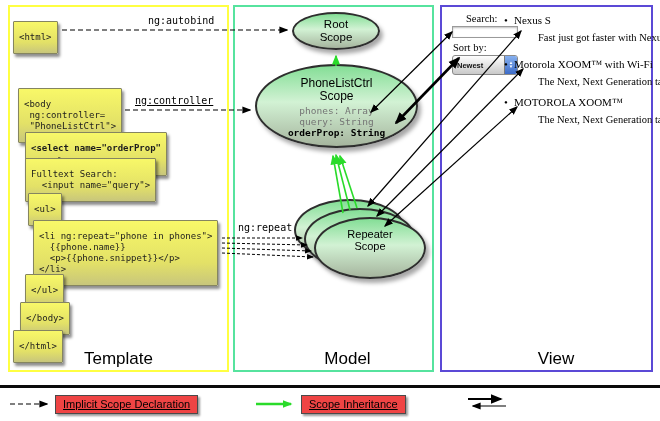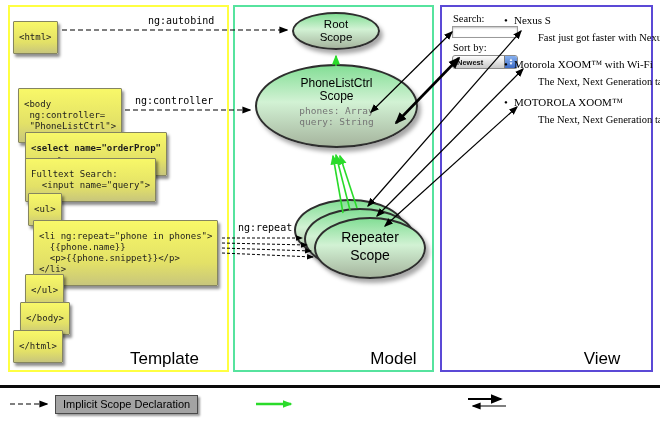--- a/index.html
+++ b/index.html
@@ -4,56 +4,56 @@
 <style>
   html,body{margin:0;padding:0;background:#fff;}
   #stage{position:relative;width:660px;height:421px;background:#fff;overflow:hidden;
          font-family:"Liberation Sans",sans-serif;}
   
   .col{position:absolute;top:5px;height:367px;background:#fff;box-sizing:border-box;}
   .col-template{left:8px;width:221px;border:2px solid #ffff42;}
   .col-model{left:233px;width:201px;border:2px solid #56e39e;}
   .col-view{left:440px;width:213px;border:2px solid #5b49d6;}
   .col-label{position:absolute;top:349px;text-align:center;font-size:17px;color:#000;
-             font-family:"Liberation Sans",sans-serif;padding-left:46px;}
+             font-family:"Liberation Sans",sans-serif;}
   
   .code-box{position:absolute;font:9px/11px "DejaVu Sans Mono",monospace;white-space:pre;
             background:linear-gradient(to bottom,#f8f868 0%,#e3e167 65%,#c8c67c 100%);
             border:1px solid #858560;box-shadow:2px 3px 3px rgba(0,0,0,.45);
             padding:10px 5px;color:#1c1c1c;border-radius:1px;}
   .code-bold{font-weight:bold;}
   
   .arrow-label{position:absolute;font:10px/11px "DejaVu Sans Mono",monospace;color:#000;}
   
   .scope{position:absolute;border:2px solid #2e2e2e;border-radius:50%;
          background:linear-gradient(to bottom,#84de96 0%,#d2f2d4 45%,#a6b59e 100%);
          box-shadow:3px 4px 4px rgba(0,0,0,.35);text-align:center;box-sizing:border-box;}
   .scope-title{font:11.5px/13px "Liberation Sans",sans-serif;color:#000;white-space:pre;}
   .scope-prop{font:9.5px/11px "DejaVu Sans Mono",monospace;color:#757575;}
   .scope-prop-bold{font:bold 9.5px/11px "DejaVu Sans Mono",monospace;color:#000;}
   
   .v-label{position:absolute;font:10.5px/12px "Liberation Serif",serif;color:#000;}
   .v-input{position:absolute;width:66px;height:12px;border:1px solid #9a9a9a;
            box-shadow:inset 0 1px 2px rgba(0,0,0,.25);background:#fff;padding:0 2px;
            font:9px "Liberation Serif",serif;box-sizing:border-box;}
-  .v-select{position:absolute;width:66px;height:14px;border:1px solid #8a8a8a;border-radius:3px;
+  .v-select{position:absolute;width:66px;height:20px;border:1px solid #8a8a8a;border-radius:3px;
             background:linear-gradient(#fefefe,#c9c9c9);display:flex;align-items:center;
             box-sizing:border-box;overflow:hidden;}
   .v-select-text{flex:1;font:bold 7.5px "Liberation Sans",sans-serif;color:#111;padding-left:4px;}
   .v-select-cap{width:12px;height:100%;background:linear-gradient(#86b0ef,#3d6cc8);
                 border-left:1px solid #7a7a7a;display:flex;flex-direction:column;
                 align-items:center;justify-content:center;color:#fff;font-size:4.5px;line-height:4px;}
   .v-item{position:absolute;left:504px;font:11px/13px "Liberation Serif",serif;color:#000;white-space:nowrap;}
   .v-item .bullet{display:inline-block;width:10px;}
   .v-desc{position:absolute;left:538px;font:10.5px/12px "Liberation Serif",serif;color:#000;white-space:nowrap;}
   
   .separator{position:absolute;left:0;top:385px;width:660px;height:3px;background:#0b0b0b;}
-  .legend-box{position:absolute;top:395px;border:1px solid #4a4a4a;background:#a3a3a3;
+  .legend-box{position:absolute;top:395px;border:1px solid #4a4a4a;background:#ef4444;
               box-shadow:1.5px 1.5px 2px rgba(0,0,0,.4);font:11px/13px "Liberation Sans",sans-serif;
-              padding:2px 7px;white-space:nowrap;color:#000;}
+              padding:2px 7px;white-space:nowrap;color:#000;text-decoration:underline;}
   svg.overlay{position:absolute;left:0;top:0;pointer-events:none;}
   .dash{stroke:#000;stroke-width:1.1;stroke-dasharray:5 3;fill:none;}
   .dash-s{stroke:#000;stroke-width:1;stroke-dasharray:3 2;fill:none;}
   .gl{stroke:#2adb2a;stroke-width:1.6;fill:none;}
   .db{stroke:#000;stroke-width:1.2;fill:none;}
   .db-thick{stroke:#000;stroke-width:2.6;fill:none;}
 </style>
 </head>
 <body>
 
@@ -78,43 +78,44 @@
   <div class="code-box" style="left:28px;top:193px;">&lt;ul&gt;</div>
   <div class="code-box" style="left:33px;top:220px;">&lt;li ng:repeat="phone in phones"&gt;
   {{phone.name}}
   &lt;p&gt;{{phone.snippet}}&lt;/p&gt;
 &lt;/li&gt;</div>
   <div class="code-box" style="left:25px;top:274px;">&lt;/ul&gt;</div>
   <div class="code-box" style="left:20px;top:302px;">&lt;/body&gt;</div>
   <div class="code-box" style="left:13px;top:330px;">&lt;/html&gt;</div>
 
   <div class="arrow-label" style="left:148px;top:15px;">ng:autobind</div>
-  <div class="arrow-label" style="left:135px;top:95px;">ng:controller</div>
+  <div class="arrow-label" style="left:135px;top:95px;text-decoration:underline;">ng:controller</div>
   <div class="arrow-label" style="left:238px;top:222px;">ng:repeat</div>
 
   <div class="scope" style="left:292px;top:12px;width:88px;height:38px;display:flex;align-items:center;justify-content:center;">
     <div class="scope-title">Root
 Scope</div>
   </div>
 
   <div class="scope" style="left:255px;top:64px;width:163px;height:84px;padding-top:11px;">
     <div class="scope-title" style="font-size:12px;">PhoneListCtrl
 Scope</div>
     <div class="scope-prop" style="margin-top:2px;">phones: Array</div>
     <div class="scope-prop">query: String</div>
+    <div class="scope-prop-bold">orderProp: String</div>
   </div>
 
   <div class="scope" style="left:294px;top:199px;width:112px;height:62px;"></div>
   <div class="scope" style="left:304px;top:208px;width:112px;height:62px;"></div>
   <div class="scope" style="left:314px;top:217px;width:112px;height:62px;padding-top:9px;">
-    <div class="scope-title" style="font-size:14px;line-height:18px;">Repeater
+    <div class="scope-title" style="font-size:11px;line-height:12px;">Repeater
 Scope</div>
   </div>
 
-  <div class="v-label" style="left:453px;top:13px;">Search:</div>
+  <div class="v-label" style="left:466px;top:13px;">Search:</div>
   <input class="v-input" style="left: 452px; top: 26px;" value="">
   <div class="v-label" style="left:453px;top:42px;">Sort by:</div>
   <div class="v-select" style="left:452px;top:55px;">
     <span class="v-select-text">Newest</span>
     <span class="v-select-cap">
         <span>▲</span>
         <span>▼</span>
       </span>
   </div>
 
@@ -122,20 +123,21 @@
   <div class="v-desc" style="top:32px;">Fast just got faster with Nexus S.</div>
 
   <div class="v-item" style="top:58px;"><span class="bullet">•</span><span>Motorola XOOM™ with Wi-Fi</span></div>
   <div class="v-desc" style="top:76px;">The Next, Next Generation tablet.</div>
 
   <div class="v-item" style="top:96px;"><span class="bullet">•</span><span>MOTOROLA XOOM™</span></div>
   <div class="v-desc" style="top:114px;">The Next, Next Generation tablet.</div>
 
   <div class="separator"></div>
   <div class="legend-box" style="left:55px;">Implicit Scope Declaration</div>
+  <div class="legend-box" style="left:301px;">Scope Inheritance</div>
 
   <svg class="overlay" width="660" height="421" viewBox="0 0 660 421">
     <defs>
       <marker id="mb" markerUnits="userSpaceOnUse" markerWidth="9" markerHeight="9" viewBox="0 0 10 10" refX="8.5" refY="5" orient="auto-start-reverse">
           <path d="M0,1 L10,5 L0,9 Z" fill="#000"></path>
         </marker>
       <marker id="mbs" markerUnits="userSpaceOnUse" markerWidth="7" markerHeight="7" viewBox="0 0 10 10" refX="8.5" refY="5" orient="auto-start-reverse">
           <path d="M0,1 L10,5 L0,9 Z" fill="#000"></path>
         </marker>
       <marker id="mbl" markerUnits="userSpaceOnUse" markerWidth="12" markerHeight="12" viewBox="0 0 10 10" refX="8.5" refY="5" orient="auto-start-reverse">

